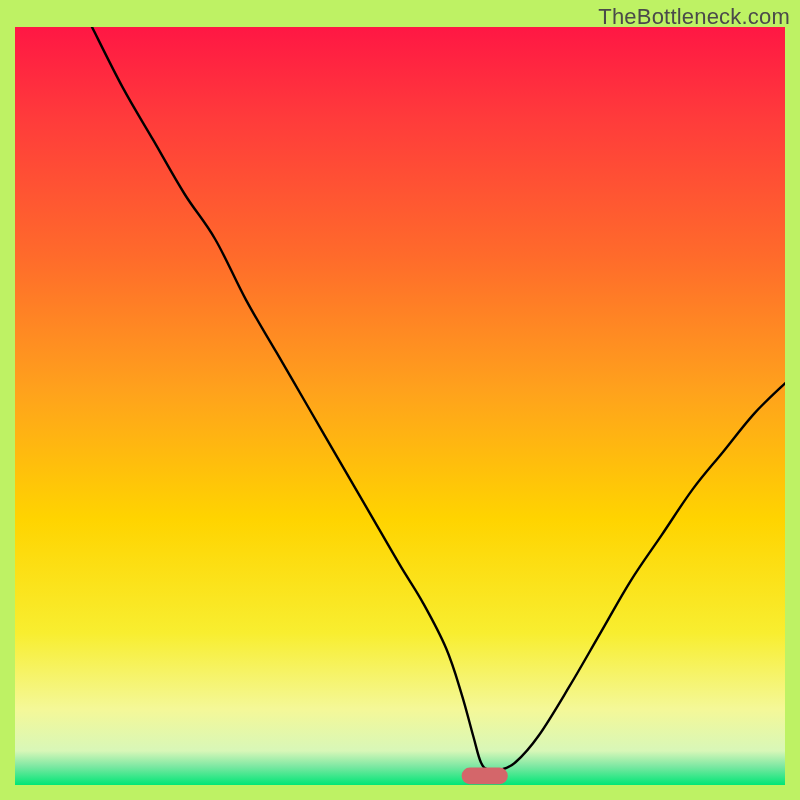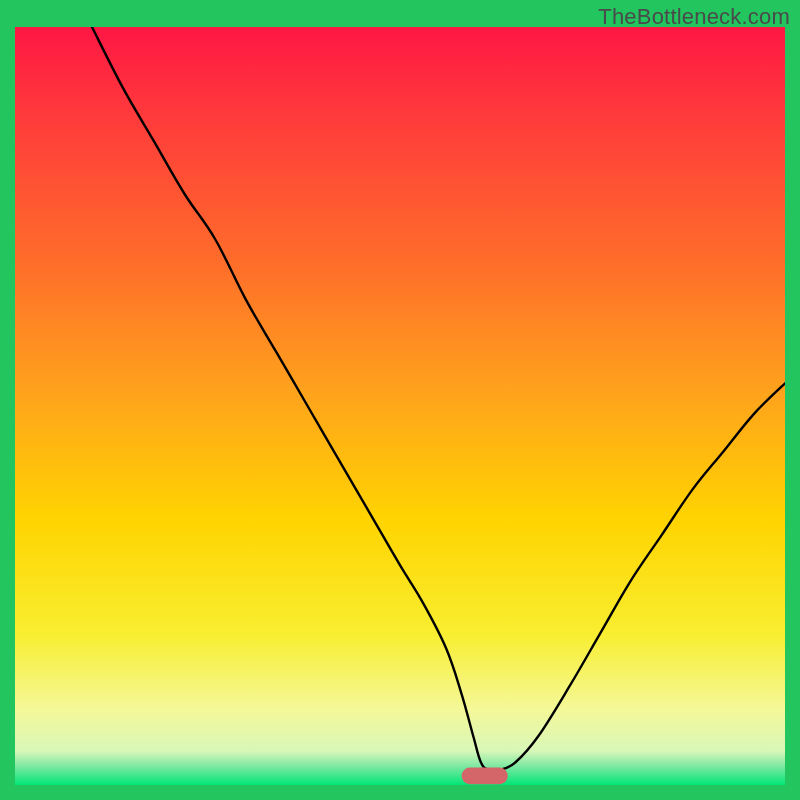--- a/index.html
+++ b/index.html
@@ -8,21 +8,21 @@
     width: 800px;
     height: 800px;
     background: #000;
     overflow: hidden;
     font-family: Arial, Helvetica, sans-serif;
   }
   .wrapper {
     position: relative;
     width: 800px;
     height: 800px;
-    background: #22c55e;
+    background: #bef264;
   }
   .watermark {
     position: absolute;
     top: 4px;
     right: 10px;
     font-size: 22px;
     color: #4a4a4a;
     font-weight: 500;
     letter-spacing: 0.2px;
     z-index: 5;

